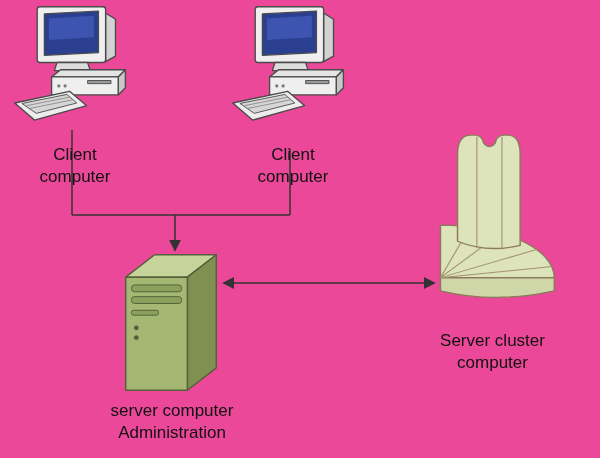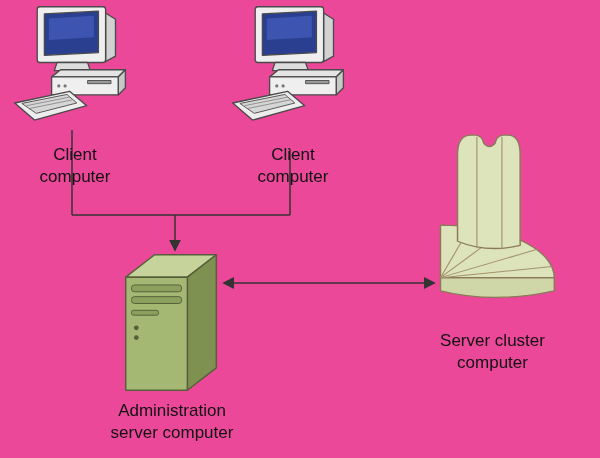--- a/index.html
+++ b/index.html
@@ -121,22 +121,22 @@
     <span>Client</span>
     <span>computer</span>
   </div>
 
   <div class="node-label" style="left:228px; top:144px; width:130px;">
     <span>Client</span>
     <span>computer</span>
   </div>
 
   <div class="node-label" style="left:72px; top:400px; width:200px;">
+    <span>server computer</span>
     <span>Administration</span>
-    <span>server computer</span>
   </div>
 
   <div class="node-label" style="left:405px; top:330px; width:175px;">
     <span>Server cluster</span>
     <span>computer</span>
   </div>
 
 </div>
 
 </body></html>

